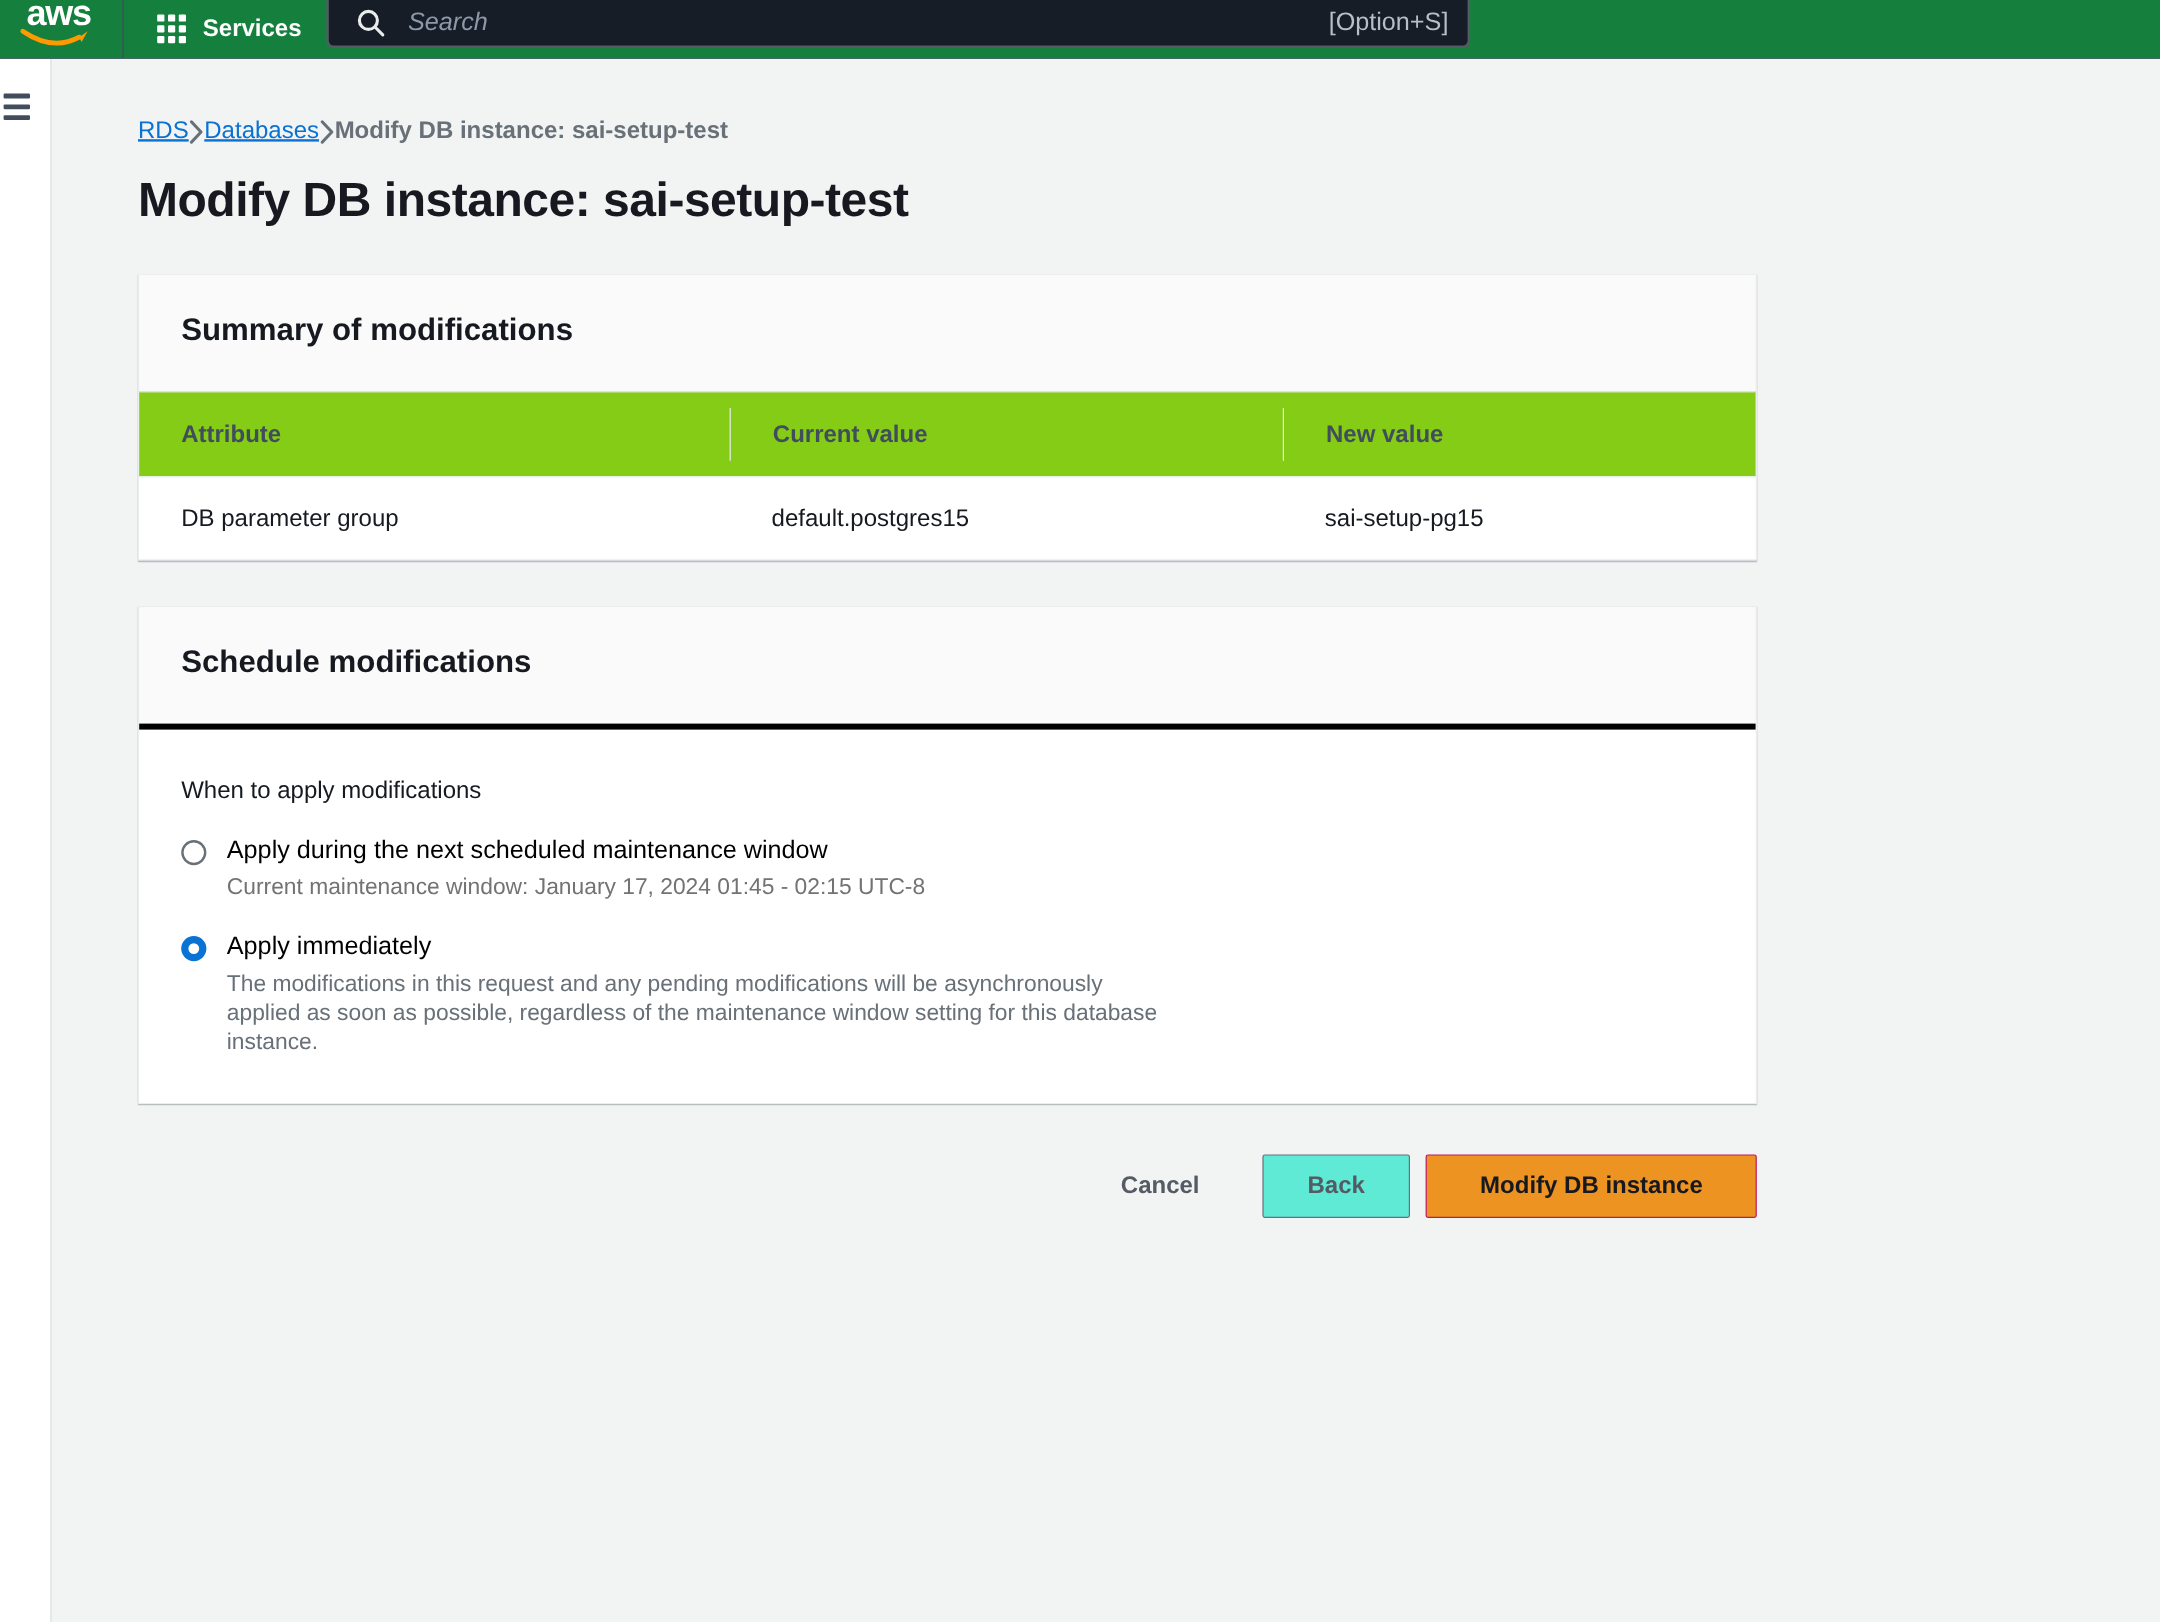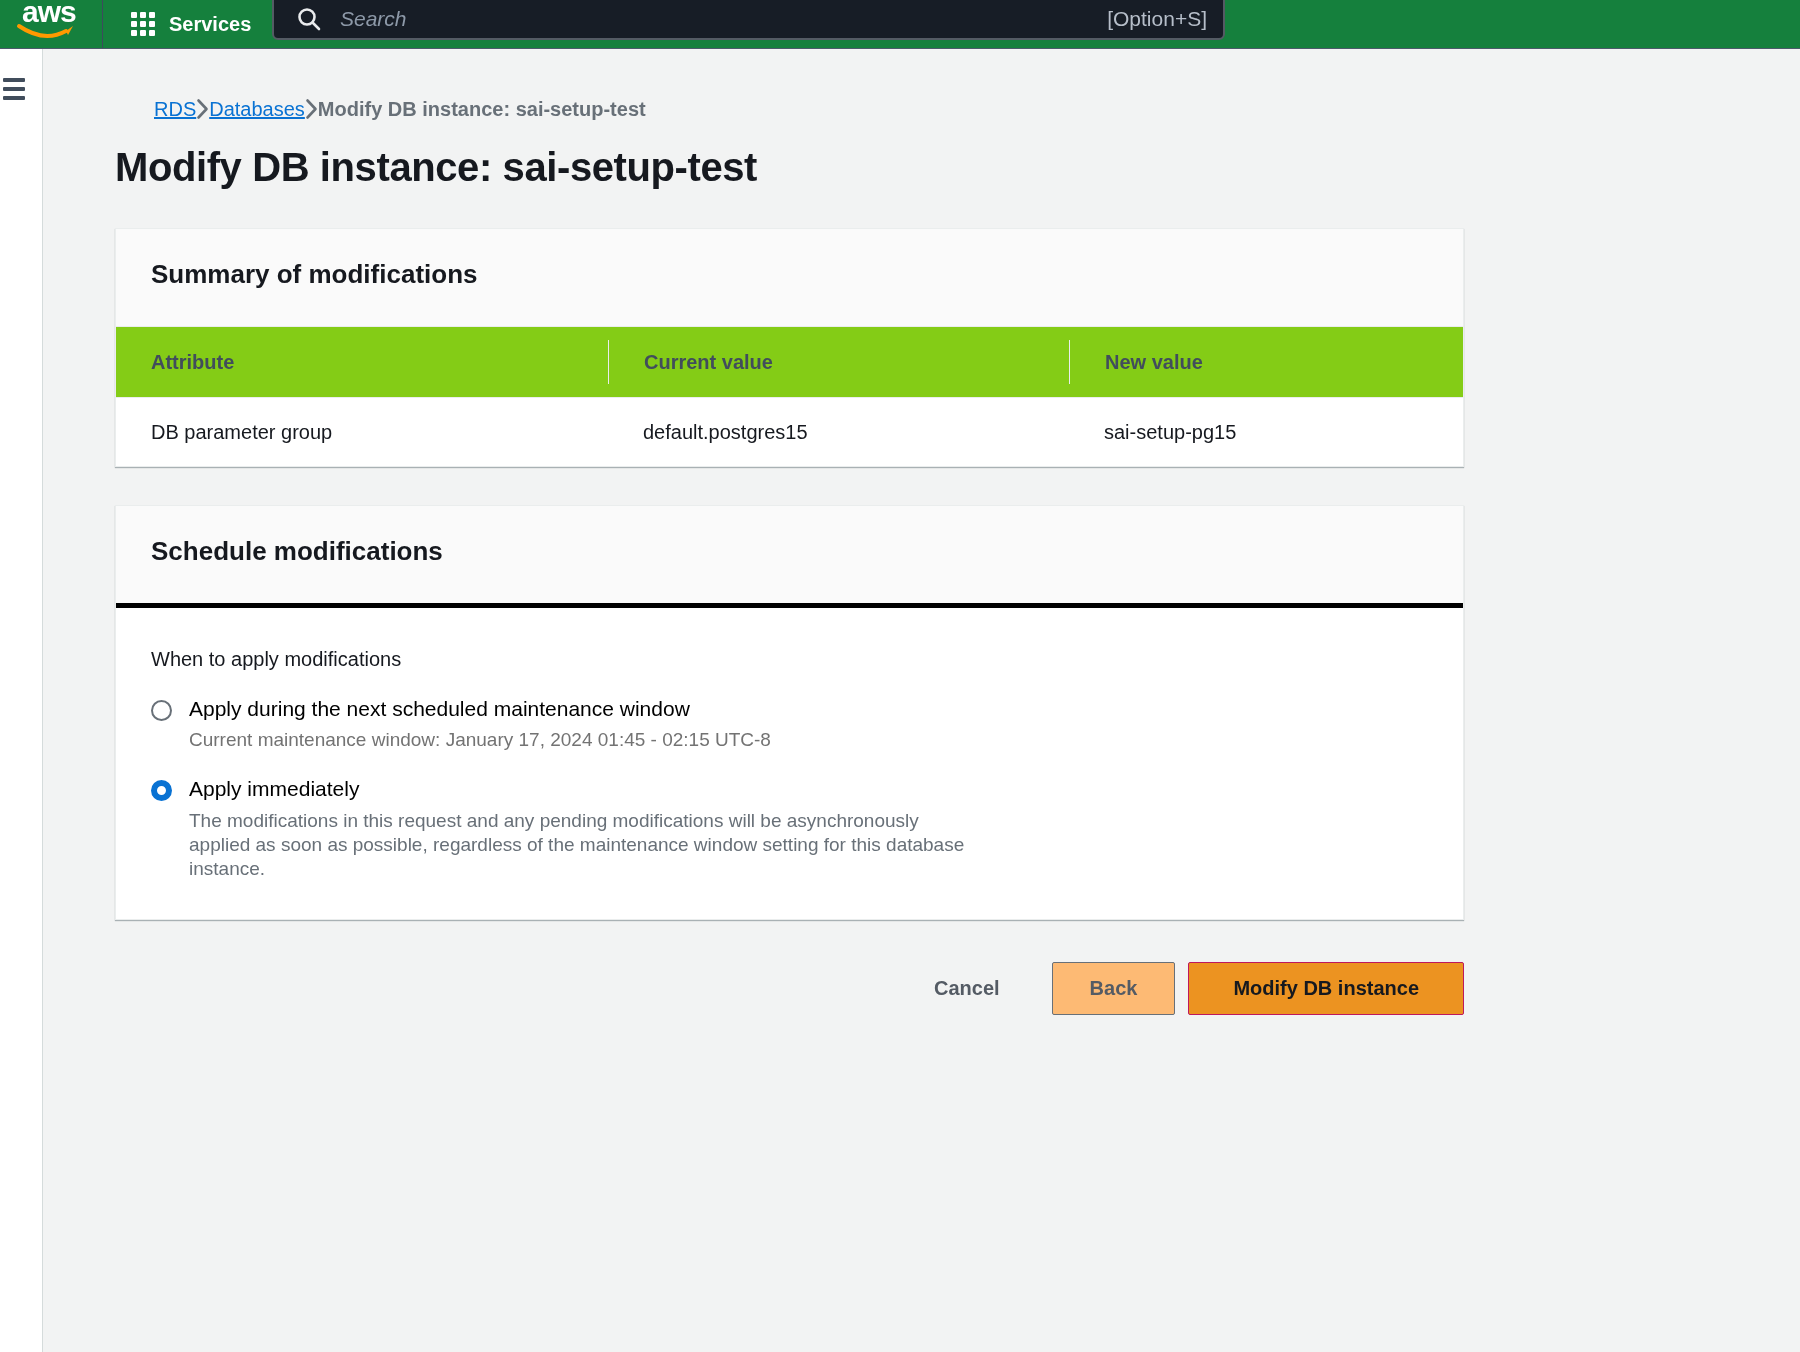--- a/index.html
+++ b/index.html
@@ -44,21 +44,21 @@
   .sidebar{
     position:absolute;top:48px;left:0;width:43px;height:1304px;
     background:#ffffff;border-right:1px solid #d5dbdb;box-sizing:border-box;z-index:10;
   }
   .hamburger{margin:28px 0 0 1px;cursor:pointer;padding:2px;background:none;border:none;}
   .hamburger div{width:22px;height:4px;background:#414d5c;border-radius:1px;margin-bottom:5px;}
   
   .main{position:absolute;left:44px;top:48px;width:1756px;height:1304px;}
   .container{margin-left:71px;width:1349px;}
   
-  .breadcrumb{margin-top:50px;display:flex;align-items:flex-start;font-size:20px;margin-left:39px;}
+  .breadcrumb{margin-top:50px;display:flex;align-items:flex-end;font-size:20px;}
   .crumb-link{color:#0972d3;text-decoration:underline;cursor:pointer;}
   .crumb-sep{display:flex;align-items:center;}
   .crumb-current{color:#687078;font-weight:700;}
   
   .page-title{margin:24px 0 0;font-size:40px;font-weight:700;color:#16191f;letter-spacing:-0.4px;}
   
   .card{
     margin-top:38px;background:#fafafa;border:1px solid #eaeded;box-sizing:border-box;
     box-shadow:0 1px 1px 0 rgba(0,28,36,.3);
   }
@@ -88,21 +88,21 @@
   }
   .radio-circle.selected{border:6px solid #0972d3;}
   .radio-label{margin-left:17px;font-size:21px;color:#000000;}
   .radio-helper{margin:8px 0 0 38px;font-size:19px;color:#737373;}
   .radio-desc{margin:8px 0 0 38px;font-size:19px;line-height:24px;color:#687078;max-width:780px;}
   
   .footer{margin-top:42px;width:1349px;display:flex;justify-content:flex-end;align-items:center;}
   .btn{font-family:inherit;font-size:20px;font-weight:700;cursor:pointer;}
   .btn-cancel{background:none;border:none;color:#545b64;padding:0;margin-right:52px;}
   .btn-back{
-    background:#fdba74;border:1px solid #687078;border-radius:2px;color:#545b64;
+    background:#5eead4;border:1px solid #687078;border-radius:2px;color:#545b64;
     height:53px;padding:0 37px;margin-right:13px;
   }
   .btn-primary{
     background:#ec9321;border:1px solid #be185d;border-radius:2px;color:#16191f;
     height:53px;padding:0 44px;
   }
 </style>
 </head>
 <body>
 

